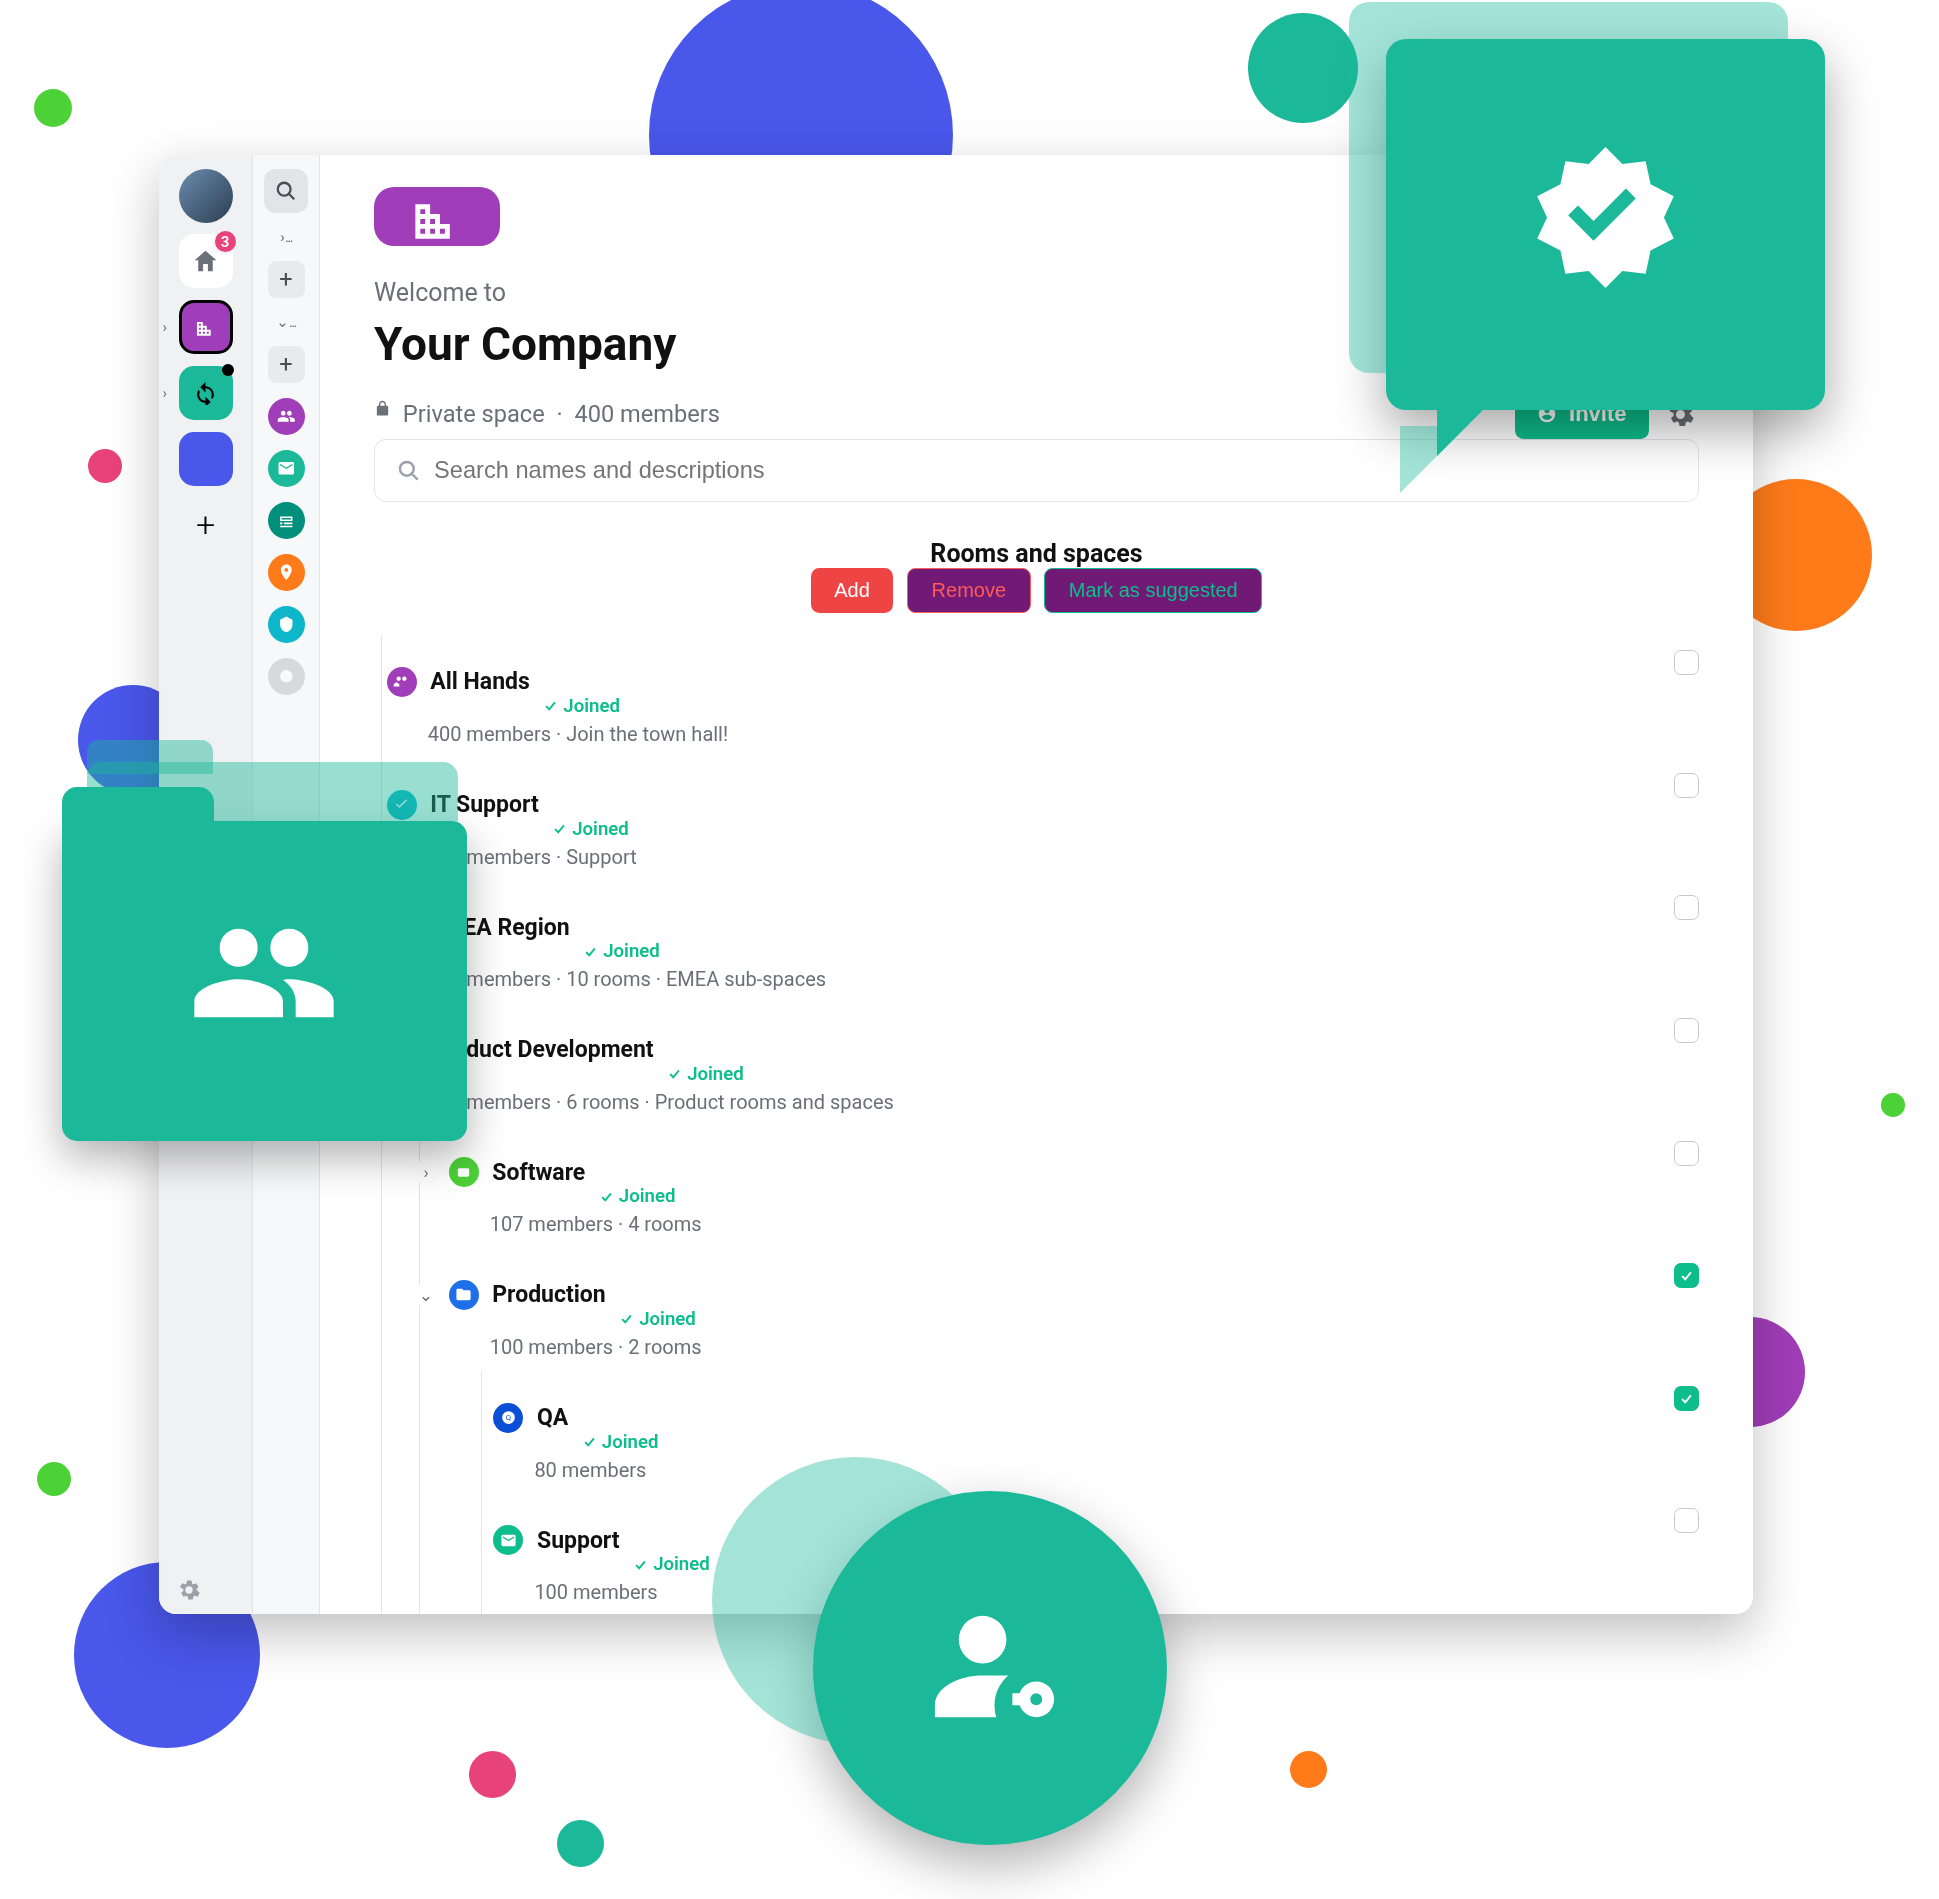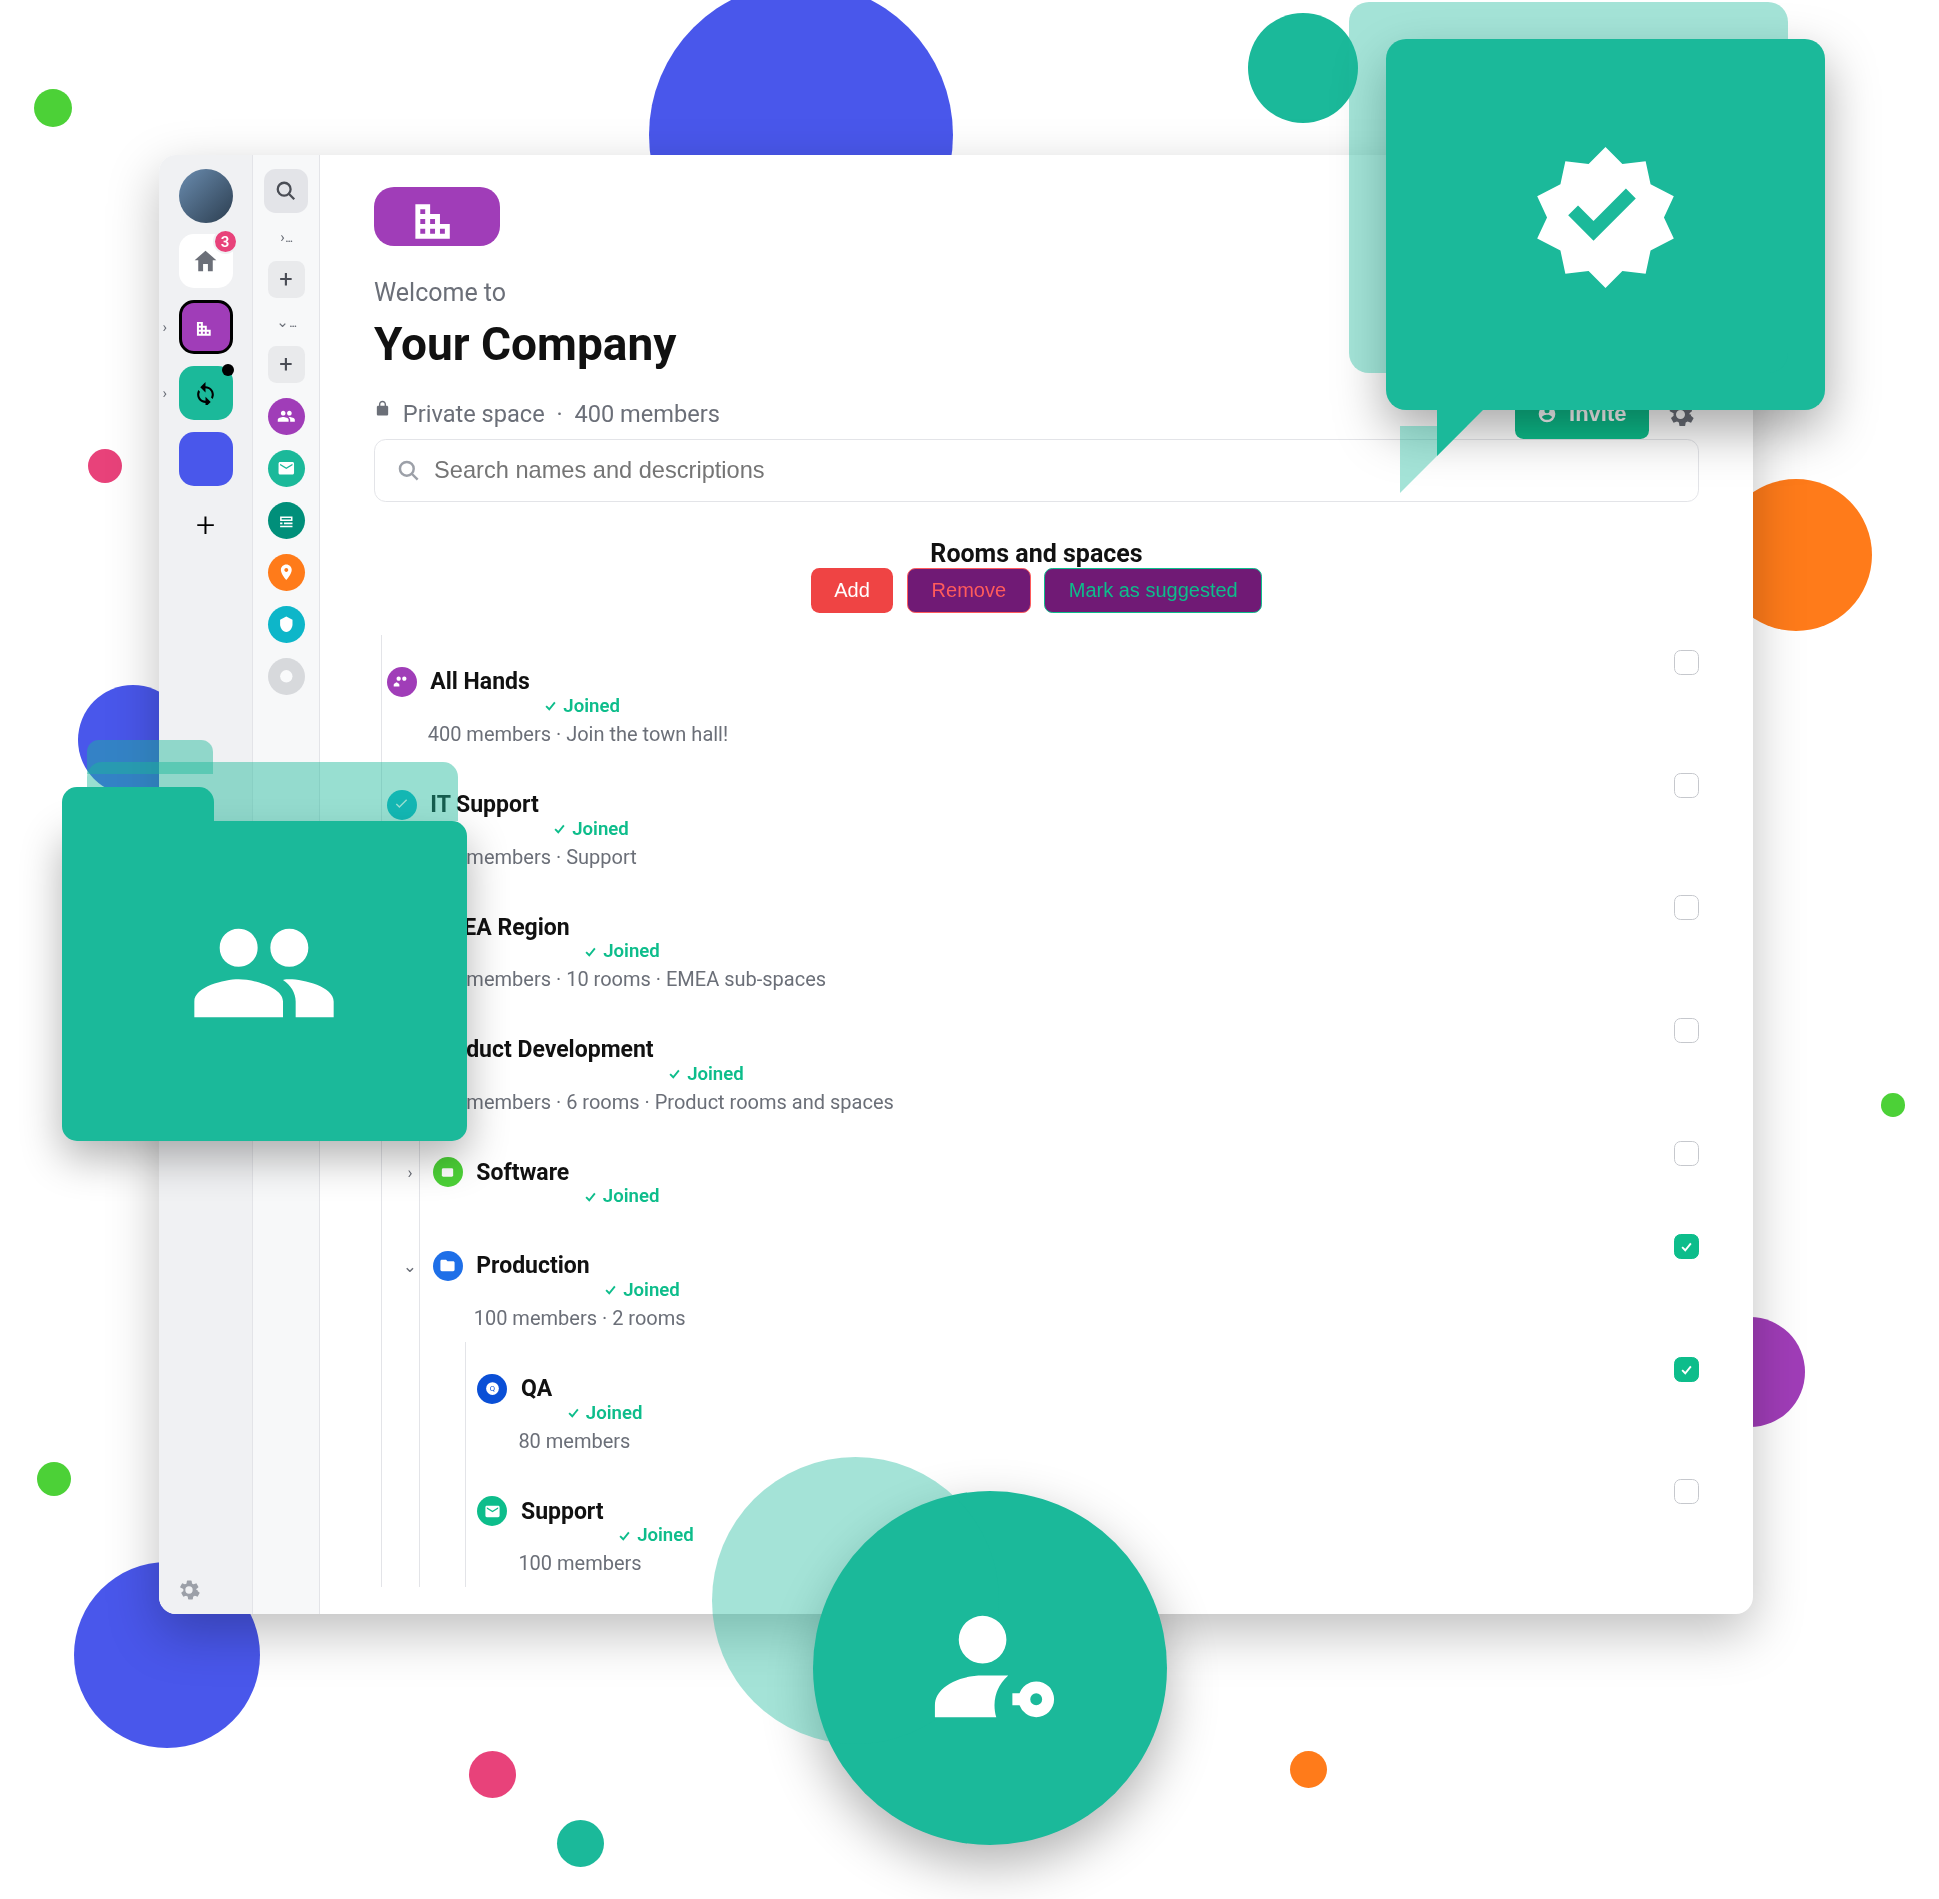--- a/index.html
+++ b/index.html
@@ -188,21 +188,21 @@
     .joined { color:#0dbd8b; font-size:18.6px; font-weight:600; display:flex; align-items:center; gap:5px;margin-top:48px; }
     .joined svg{ width:15px;height:15px; stroke:#0dbd8b; fill:none; stroke-width:3; }
     .node-sub { color:#6b6f78; font-size:20px; margin-left:46px; margin-top:5px; }
     .check {
       position:absolute; right:0; top:15px;
       width:25px;height:25px; border:1.7px solid #c6c8cd; border-radius:6.7px;
       display:flex; align-items:center; justify-content:center; cursor:pointer;
     }
     .check.on { background:#0dbd8b; border-color:#0dbd8b; }
     .check.on svg { width:15px;height:15px; stroke:#fff; fill:none; stroke-width:3; }
-    .nest1 { margin-left:37px; border-left:1.7px solid #e3e4e8; padding-left:8px; }
+    .nest1 { margin-left:37px; border-left:1.7px solid #e3e4e8; padding-left:24px; }
     .nest2 { margin-left:37px; border-left:1.7px solid #e3e4e8; padding-left:6.7px; }
     .footer-gear {
       position:absolute; bottom:10px; left:18.6px;
     }
     .footer-gear svg{width:22px;height:22px;fill:#9ca0a8;}
     .rail-a { position:relative; }
 
     
     .card-folder {
       position:absolute; top:821px; left:62px;
@@ -503,20 +503,21 @@
                 </svg>
               </div>
         <span class="node-name">Software</span>
         <span class="joined">
                 <svg viewBox="0 0 24 24">
                   <polyline points="5 13 10 18 19 7"></polyline>
                 </svg>
                 <span>Joined</span>
               </span>
       </div>
+      <div class="node-sub">107 members · 4 rooms</div>
       <div class="check "></div>
     </div>
           <div class="node">
       <div class="node-row">
         <span class="node-chev">⌄</span>
         <div class="node-icon ni-blue">
                 <svg viewBox="0 0 24 24">
                   <path d="M20 6h-8l-2-2H4c-1.1 0-2 .9-2 2v12c0 1.1.9 2 2 2h16c1.1 0 2-.9 2-2V8c0-1.1-.9-2-2-2z"></path>
                 </svg>
               </div>

